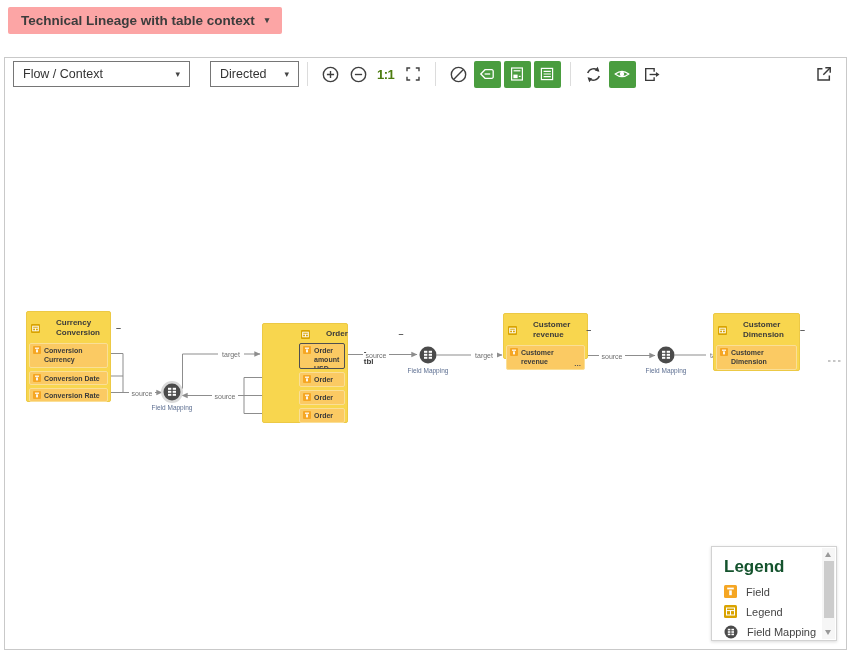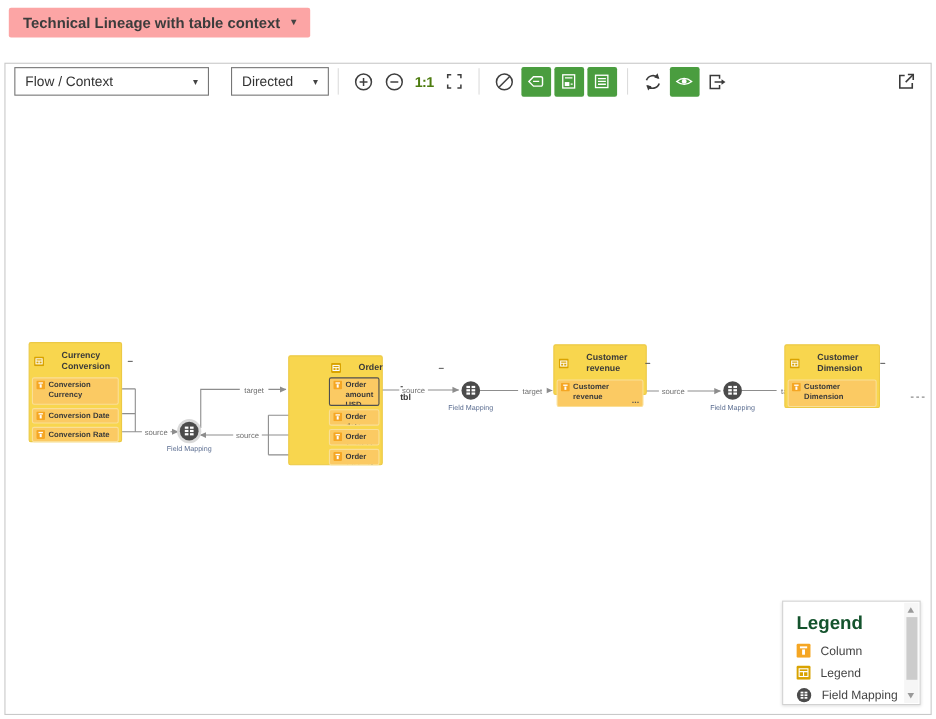--- a/index.html
+++ b/index.html
@@ -426,21 +426,21 @@
   </div>
 
   <div class="legend">
     <div class="legend-title">Legend</div>
     <div class="litem">
       <svg class="lic" width="13" height="13">
           <rect width="13" height="13" rx="1.5" fill="#f5a623"></rect>
           <rect x="3.2" y="2.6" width="6.6" height="1.8" fill="#fff"></rect>
           <rect x="5.2" y="5.4" width="2.6" height="4.8" fill="#fff"></rect>
         </svg>
-      <span>Column</span>
+      <span>Field</span>
     </div>
     <div class="litem">
       <svg class="lic" width="13" height="13">
           <rect width="13" height="13" rx="1.5" fill="#d9a300"></rect>
           <g stroke="#fff" stroke-width="1" fill="none">
             <rect x="2.5" y="3" width="8" height="7"></rect>
             <path d="M2.5 5.6 H10.5 M6.5 5.6 V10"></path>
           </g>
         </svg>
       <span>Legend</span>

